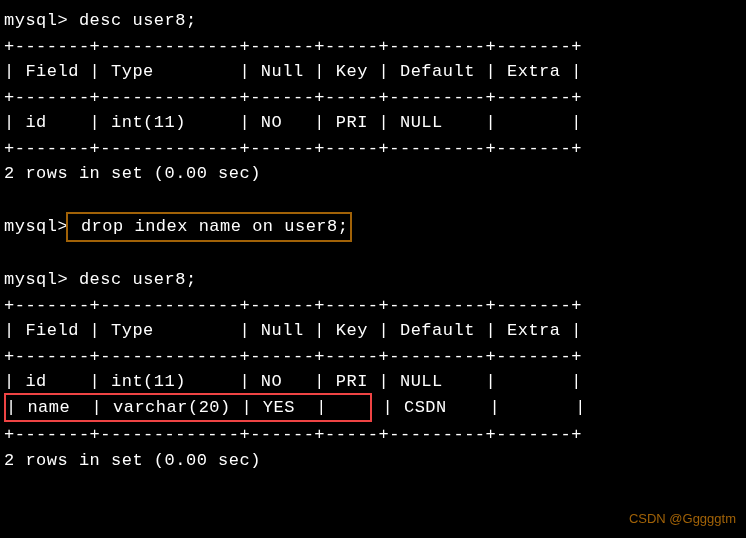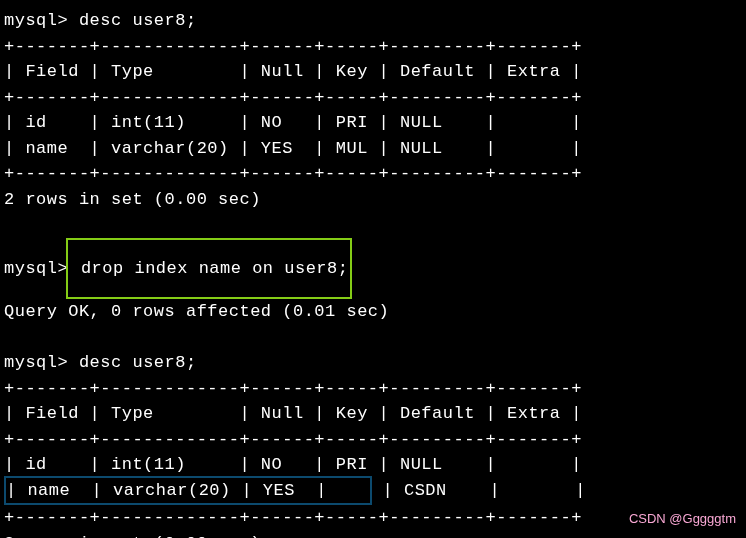--- a/index.html
+++ b/index.html
@@ -20,62 +20,60 @@
       letter-spacing: 0.5px;
     }
     .line {
       white-space: pre;
     }
     .prompt {
       white-space: pre;
       display: inline;
     }
     .highlight1 {
-      border: 2px solid #84cc16;
+      border: 2px solid #a16207;
       display: inline-block;
       white-space: pre;
-      padding: 16px 2px;
+      padding: 0 2px;
       margin-left: -2px;
     }
     .highlight2 {
-      border: 2px solid #0c4a6e;
+      border: 2px solid #ef4444;
       display: inline-block;
       white-space: pre;
       padding: 0;
       margin-top: -2px;
       line-height: 1.5;
     }
     .highlight2 .hl-inner {
       display: inline;
     }
     .watermark {
       position: absolute;
       bottom: 10px;
       right: 10px;
-      color: #f9a8d4;
+      color: #a16207;
       font-size: 13px;
       font-family: Arial, sans-serif;
       letter-spacing: 0;
     }
   </style>
 </head>
 <body>
 
 <div>
   <div class="line"><span class="prompt">mysql&gt;</span><span> desc user8;</span></div>
   <div class="line">+-------+-------------+------+-----+---------+-------+</div>
   <div class="line">| Field | Type        | Null | Key | Default | Extra |</div>
   <div class="line">+-------+-------------+------+-----+---------+-------+</div>
   <div class="line">| id    | int(11)     | NO   | PRI | NULL    |       |</div>
-  <div class="line">| name  | varchar(20) | YES  | MUL | NULL    |       |</div>
   <div class="line">+-------+-------------+------+-----+---------+-------+</div>
   <div class="line">2 rows in set (0.00 sec)</div>
   <div class="line"> </div>
   <div class="line"><span class="prompt">mysql&gt;</span><span class="highlight1"> drop index name on user8;</span></div>
-  <div class="line">Query OK, 0 rows affected (0.01 sec)</div>
   <div class="line"> </div>
   <div class="line"><span class="prompt">mysql&gt;</span><span> desc user8;</span></div>
   <div class="line">+-------+-------------+------+-----+---------+-------+</div>
   <div class="line">| Field | Type        | Null | Key | Default | Extra |</div>
   <div class="line">+-------+-------------+------+-----+---------+-------+</div>
   <div class="line">| id    | int(11)     | NO   | PRI | NULL    |       |</div>
   <div class="line"><span class="highlight2"><span class="hl-inner">| name  | varchar(20) | YES  |    </span></span><span> | CSDN    |       |</span></div>
   <div class="line">+-------+-------------+------+-----+---------+-------+</div>
   <div class="line">2 rows in set (0.00 sec)</div>
 </div>

